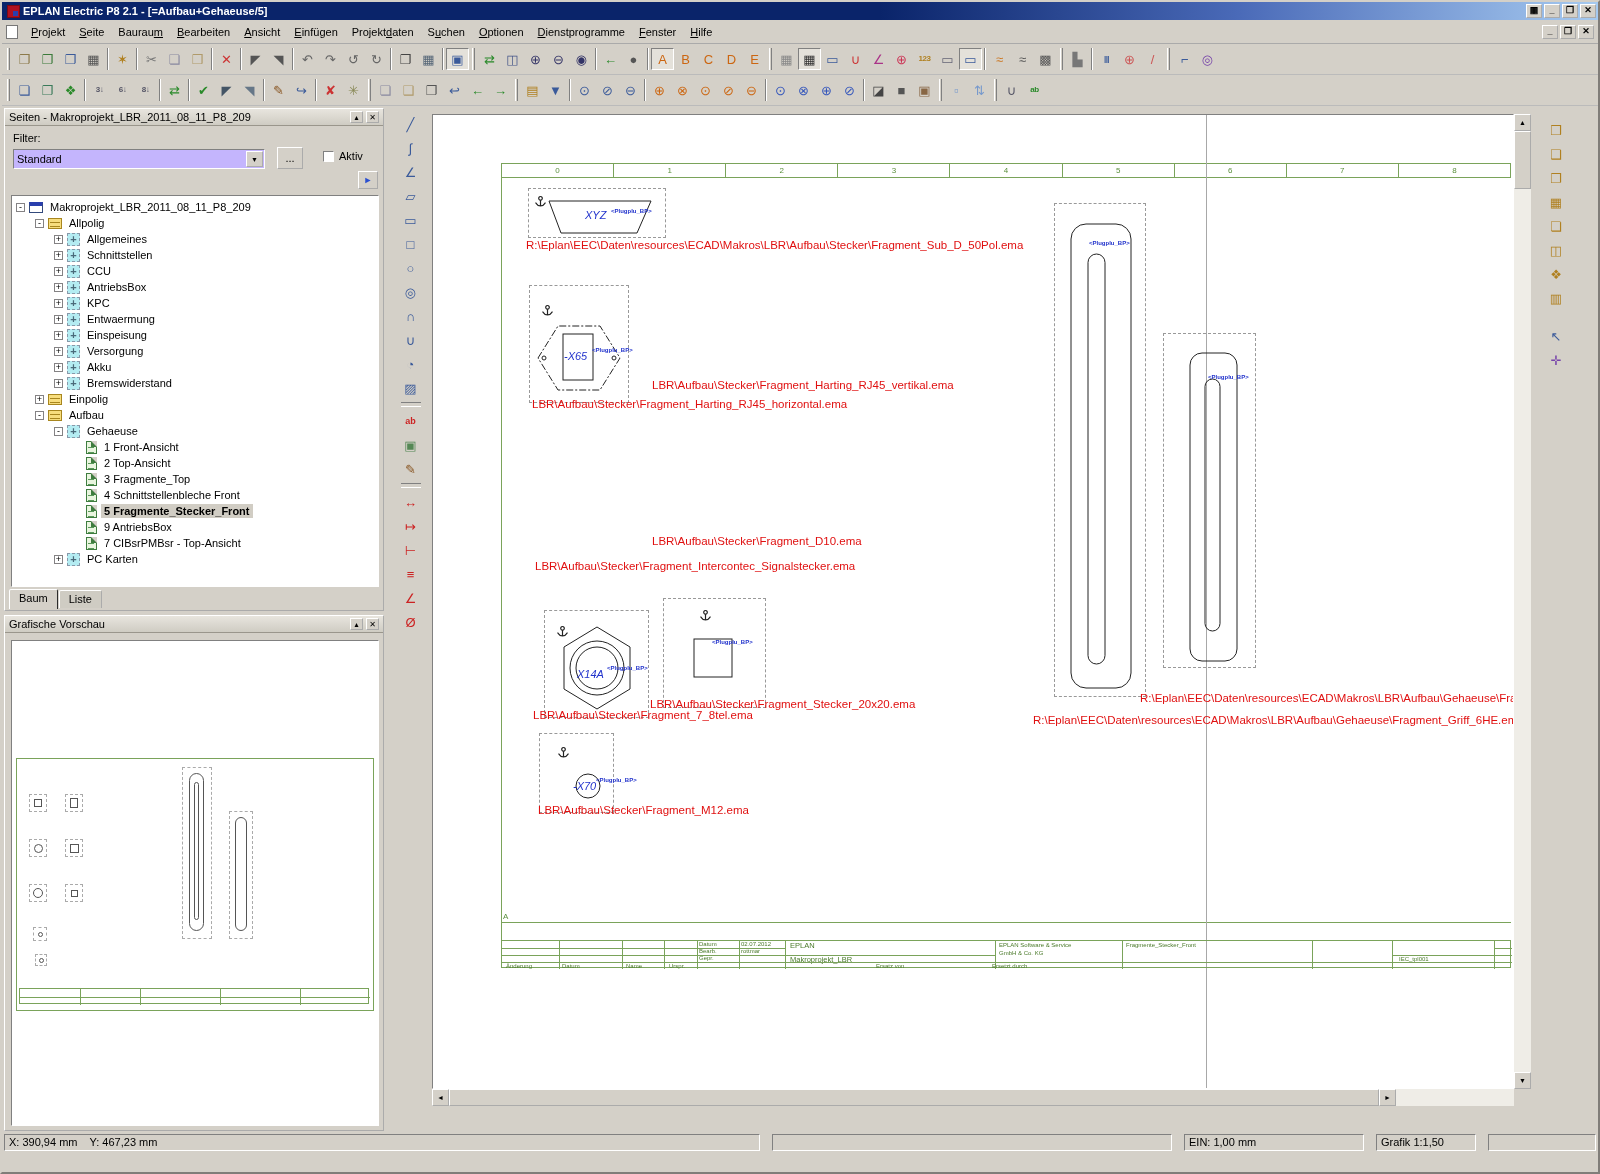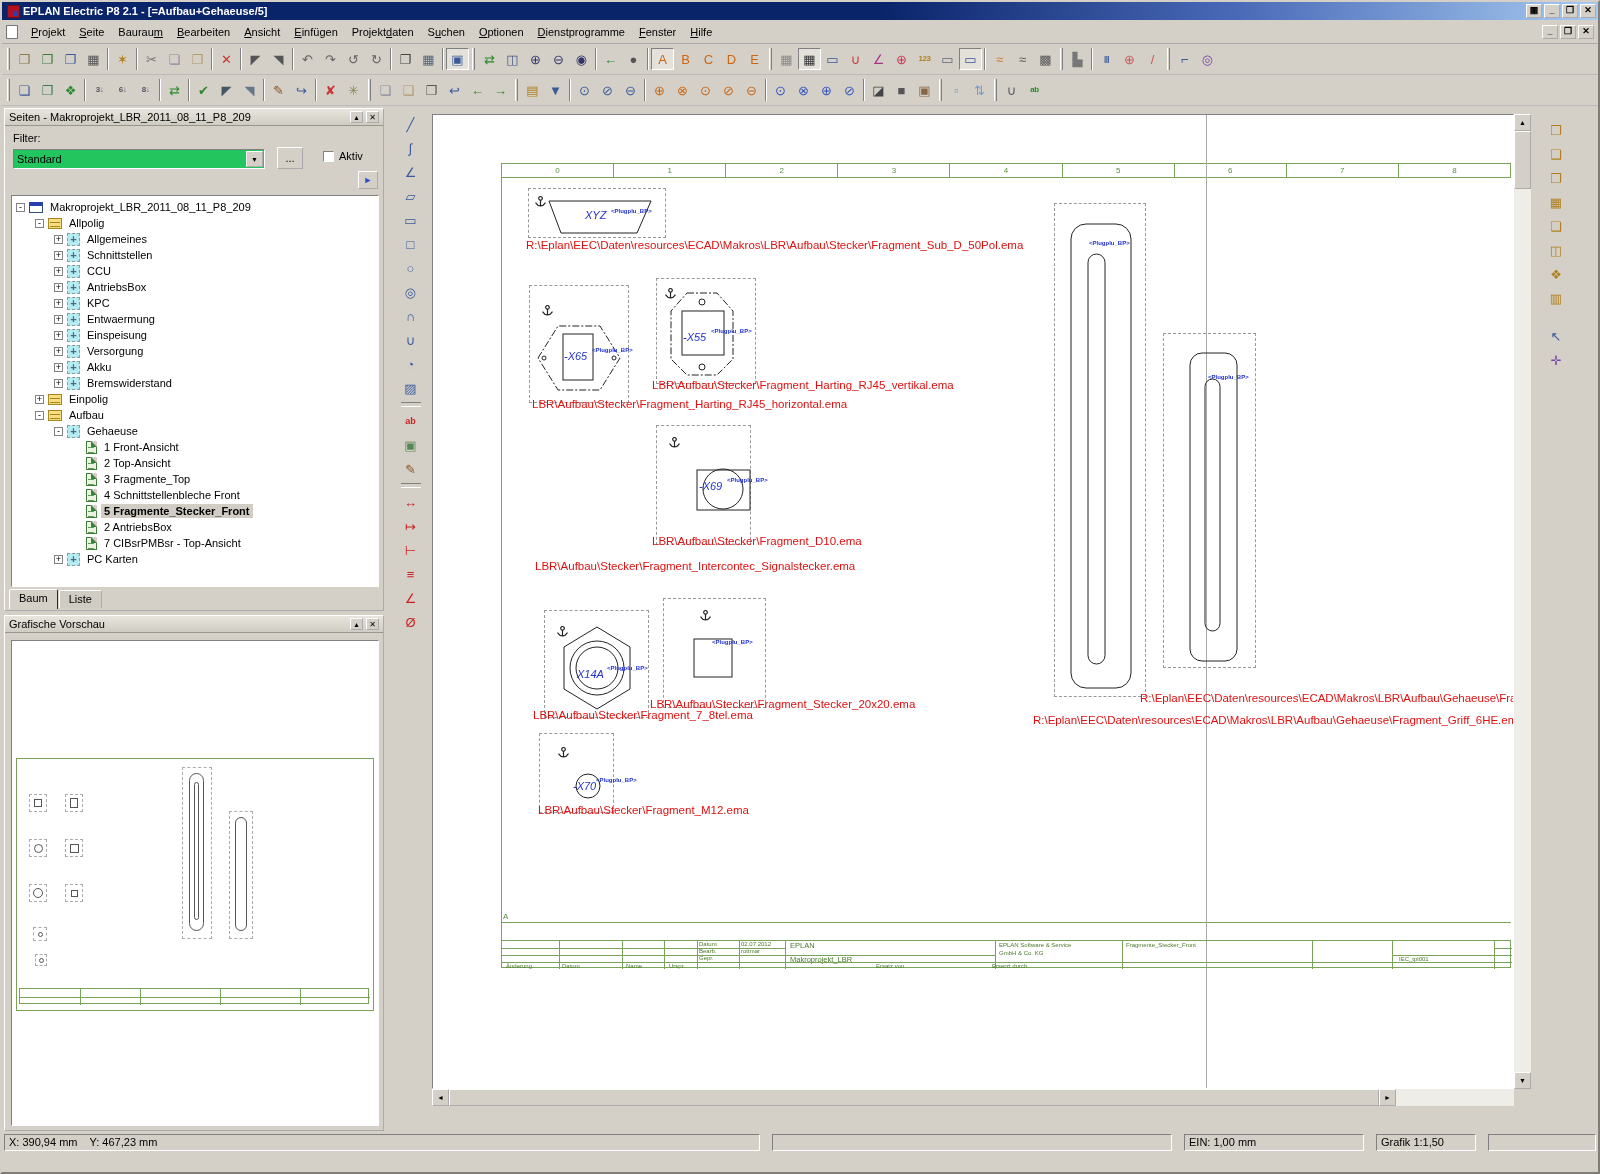--- a/index.html
+++ b/index.html
@@ -33,21 +33,21 @@
   .tb-btn.pressed{border:1px solid;border-color:#808080 #fff #fff #808080;background:#e4e1da;}
   .tb-btn span{pointer-events:none;}
   
   .panel{position:absolute;background:#d4d0c8;border:1px outset #fff;}
   .panel-header{height:17px;display:flex;align-items:center;padding:0 4px;
     background:linear-gradient(#e8e5de,#cfccc3);border-bottom:1px solid #9a968c;font-size:11px;}
   .panel-header .ph-btns{margin-left:auto;display:flex;gap:3px;}
   .ph-btn{width:13px;height:12px;font-size:8px;line-height:11px;text-align:center;background:#d4d0c8;border:1px outset #fff;}
   #pages-panel{left:2px;top:106px;width:380px;height:503px;}
   #filter-label{position:absolute;left:8px;top:23px;}
-  #filter-combo{position:absolute;left:8px;top:40px;width:252px;height:20px;background:#22c55e;
+  #filter-combo{position:absolute;left:8px;top:40px;width:252px;height:20px;background:#c4b5fd;
     border:1px solid;border-color:#808080 #fff #fff #808080;display:flex;align-items:center;}
   #filter-combo .combo-text{flex:1;padding:0 3px;}
   .combo-arrow{width:17px;height:16px;margin:1px;background:#d4d0c8;border:1px outset #fff;
     font-size:7px;text-align:center;line-height:15px;}
   #browse-btn{position:absolute;left:272px;top:38px;width:26px;height:22px;background:#d4d0c8;
     border:1px outset #fff;text-align:center;line-height:20px;}
   #aktiv-box{position:absolute;left:318px;top:42px;width:11px;height:11px;background:#fff;
     border:1px solid;border-color:#808080 #fff #fff #808080;}
   #aktiv-label{position:absolute;left:334px;top:41px;}
   #filter-apply-btn{position:absolute;left:353px;top:62px;width:20px;height:18px;background:#d4d0c8;
@@ -585,21 +585,21 @@
           <span class="tree-label">4 Schnittstellenbleche Front</span>
         </div>
         <div class="tree-row" style="padding-left: 61px;">
           <div class="exp-spacer"></div>
           <div class="tree-ico ico-page"></div>
           <span class="tree-label selected">5 Fragmente_Stecker_Front</span>
         </div>
         <div class="tree-row" style="padding-left: 61px;">
           <div class="exp-spacer"></div>
           <div class="tree-ico ico-page"></div>
-          <span class="tree-label">2 AntriebsBox</span>
+          <span class="tree-label">9 AntriebsBox</span>
         </div>
         <div class="tree-row" style="padding-left: 61px;">
           <div class="exp-spacer"></div>
           <div class="tree-ico ico-page"></div>
           <span class="tree-label">7 CIBsrPMBsr - Top-Ansicht</span>
         </div>
         <div class="tree-row" style="padding-left: 42px;">
           <div class="expander">+</div>
           <div class="tree-ico ico-macro">+</div>
           <span class="tree-label">PC Karten</span>
@@ -800,44 +800,20 @@
             <rect x="33" y="48" width="30" height="46"></rect>
             <circle cx="14" cy="72" r="2"></circle>
             <circle cx="84" cy="72" r="2"></circle>
           </svg>
           <svg width="11" height="13" class="anchor-svg" style="left: 12px; top: 18px;">
             <path d="M5.5 1.5 a1.8 1.8 0 1 0 0.01 0 M5.5 5 V11.5 M1.8 9 C2.8 11.5 8.2 11.5 9.2 9 M1.8 9 l-1.3-1.3 M9.2 9 l1.3-1.3"></path>
           </svg>
           <span class="frag-tag" style="left: 34px; top: 64px;">-X65</span>
           <span class="frag-plug" style="left: 62px; top: 61px;">&lt;Plugplu_BP&gt;</span>
         </div>
-        <div class="frag-box" style="left: 223px; top: 163px; width: 100px; height: 106px;">
-          <svg width="100" height="106" class="frag-svg">
-            <polygon points="30,14 60,14 76,32 76,80 60,96 30,96 14,80 14,32" stroke-dasharray="7 2 2 2"></polygon>
-            <rect x="25" y="32" width="42" height="44"></rect>
-            <circle cx="45" cy="23" r="3"></circle>
-            <circle cx="45" cy="88" r="3"></circle>
-          </svg>
-          <svg width="11" height="13" class="anchor-svg" style="left: 8px; top: 8px;">
-            <path d="M5.5 1.5 a1.8 1.8 0 1 0 0.01 0 M5.5 5 V11.5 M1.8 9 C2.8 11.5 8.2 11.5 9.2 9 M1.8 9 l-1.3-1.3 M9.2 9 l1.3-1.3"></path>
-          </svg>
-          <span class="frag-tag" style="left: 26px; top: 52px;">-X55</span>
-          <span class="frag-plug" style="left: 54px; top: 49px;">&lt;Plugplu_BP&gt;</span>
-        </div>
-        <div class="frag-box" style="left: 223px; top: 310px; width: 95px; height: 120px;">
-          <svg width="95" height="120" class="frag-svg">
-            <rect x="40" y="44" width="53" height="40"></rect>
-            <circle cx="66" cy="63" r="20"></circle>
-          </svg>
-          <svg width="11" height="13" class="anchor-svg" style="left: 12px; top: 10px;">
-            <path d="M5.5 1.5 a1.8 1.8 0 1 0 0.01 0 M5.5 5 V11.5 M1.8 9 C2.8 11.5 8.2 11.5 9.2 9 M1.8 9 l-1.3-1.3 M9.2 9 l1.3-1.3"></path>
-          </svg>
-          <span class="frag-tag" style="left: 42px; top: 54px;">-X69</span>
-          <span class="frag-plug" style="left: 70px; top: 51px;">&lt;Plugplu_BP&gt;</span>
-        </div>
         <div class="frag-box" style="left: 111px; top: 495px; width: 105px; height: 108px;">
           <svg width="105" height="108" class="frag-svg">
             <polygon points="52,16 85,36 85,78 52,98 19,78 19,36"></polygon>
             <circle cx="52" cy="57" r="27"></circle>
             <circle cx="52" cy="57" r="21"></circle>
           </svg>
           <svg width="11" height="13" class="anchor-svg" style="left: 12px; top: 14px;">
             <path d="M5.5 1.5 a1.8 1.8 0 1 0 0.01 0 M5.5 5 V11.5 M1.8 9 C2.8 11.5 8.2 11.5 9.2 9 M1.8 9 l-1.3-1.3 M9.2 9 l1.3-1.3"></path>
           </svg>
           <span class="frag-tag" style="left: 32px; top: 57px;">X14A</span>

